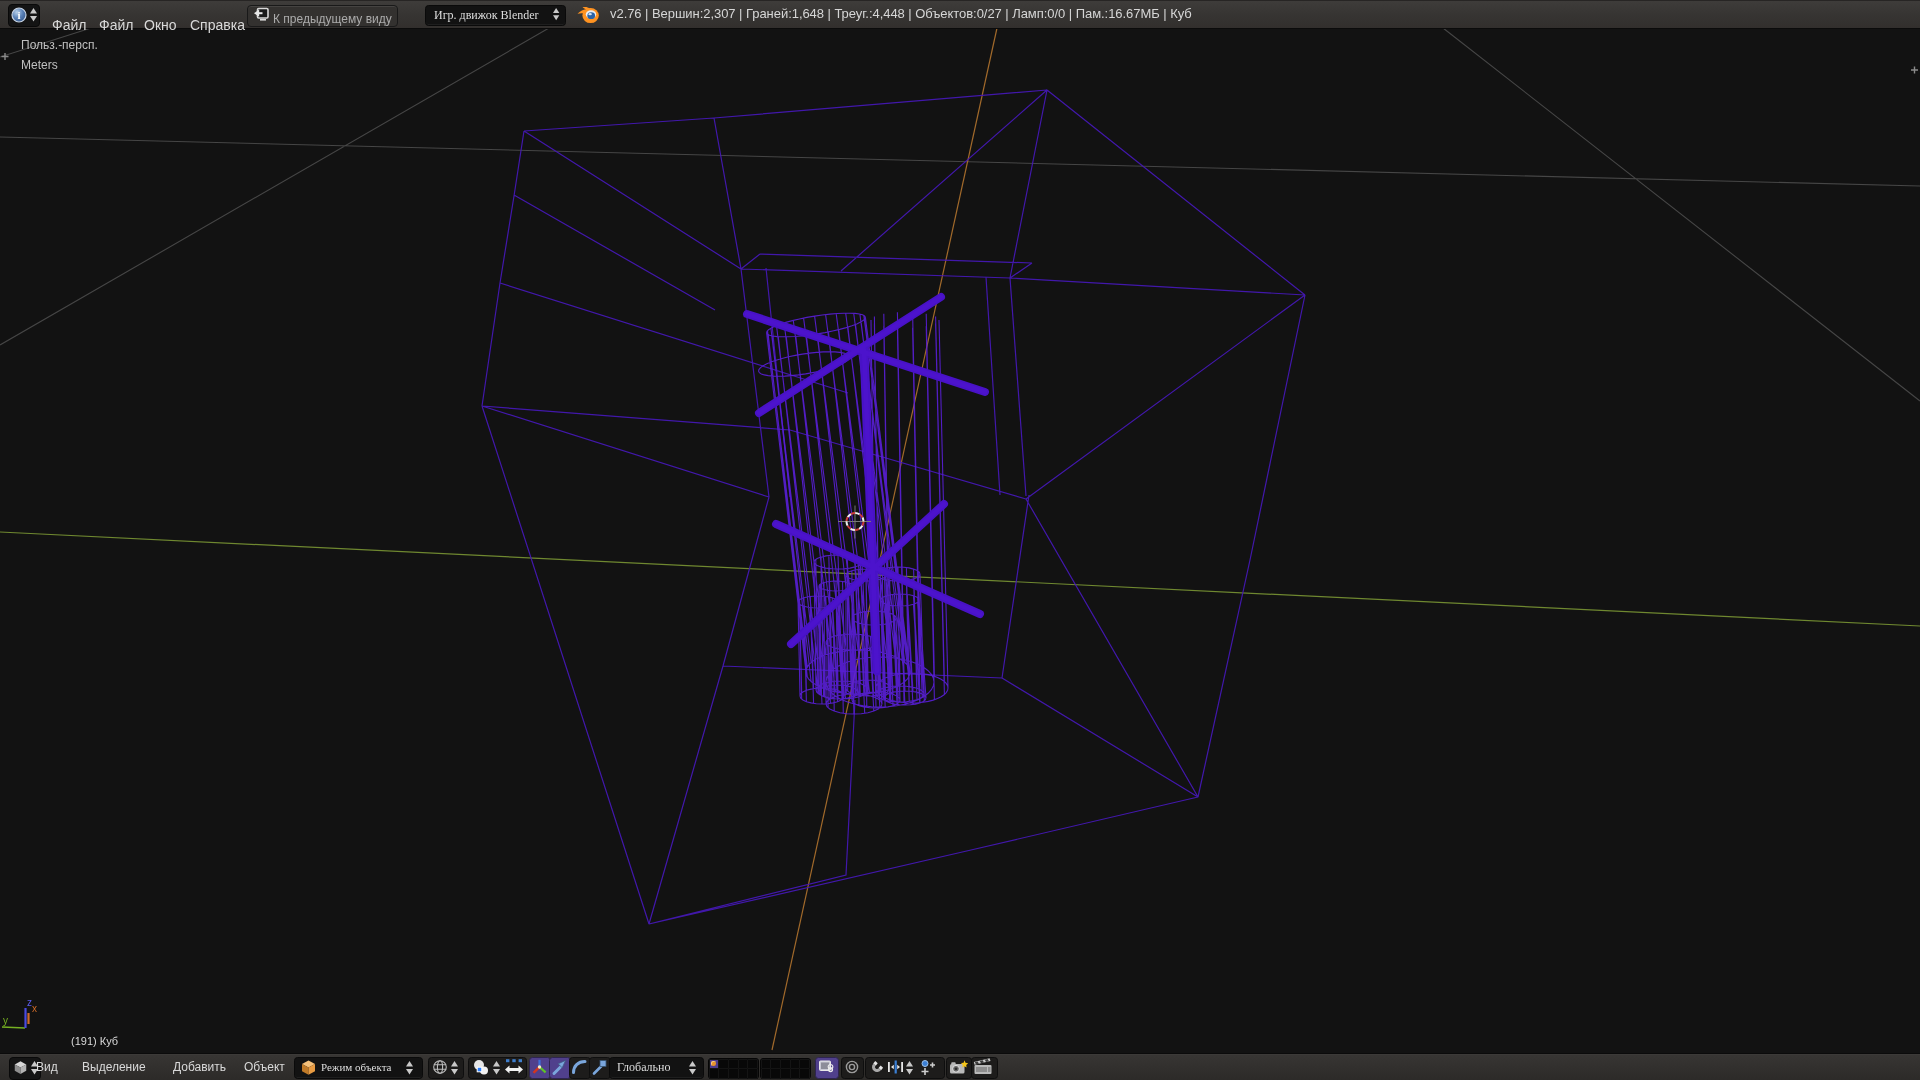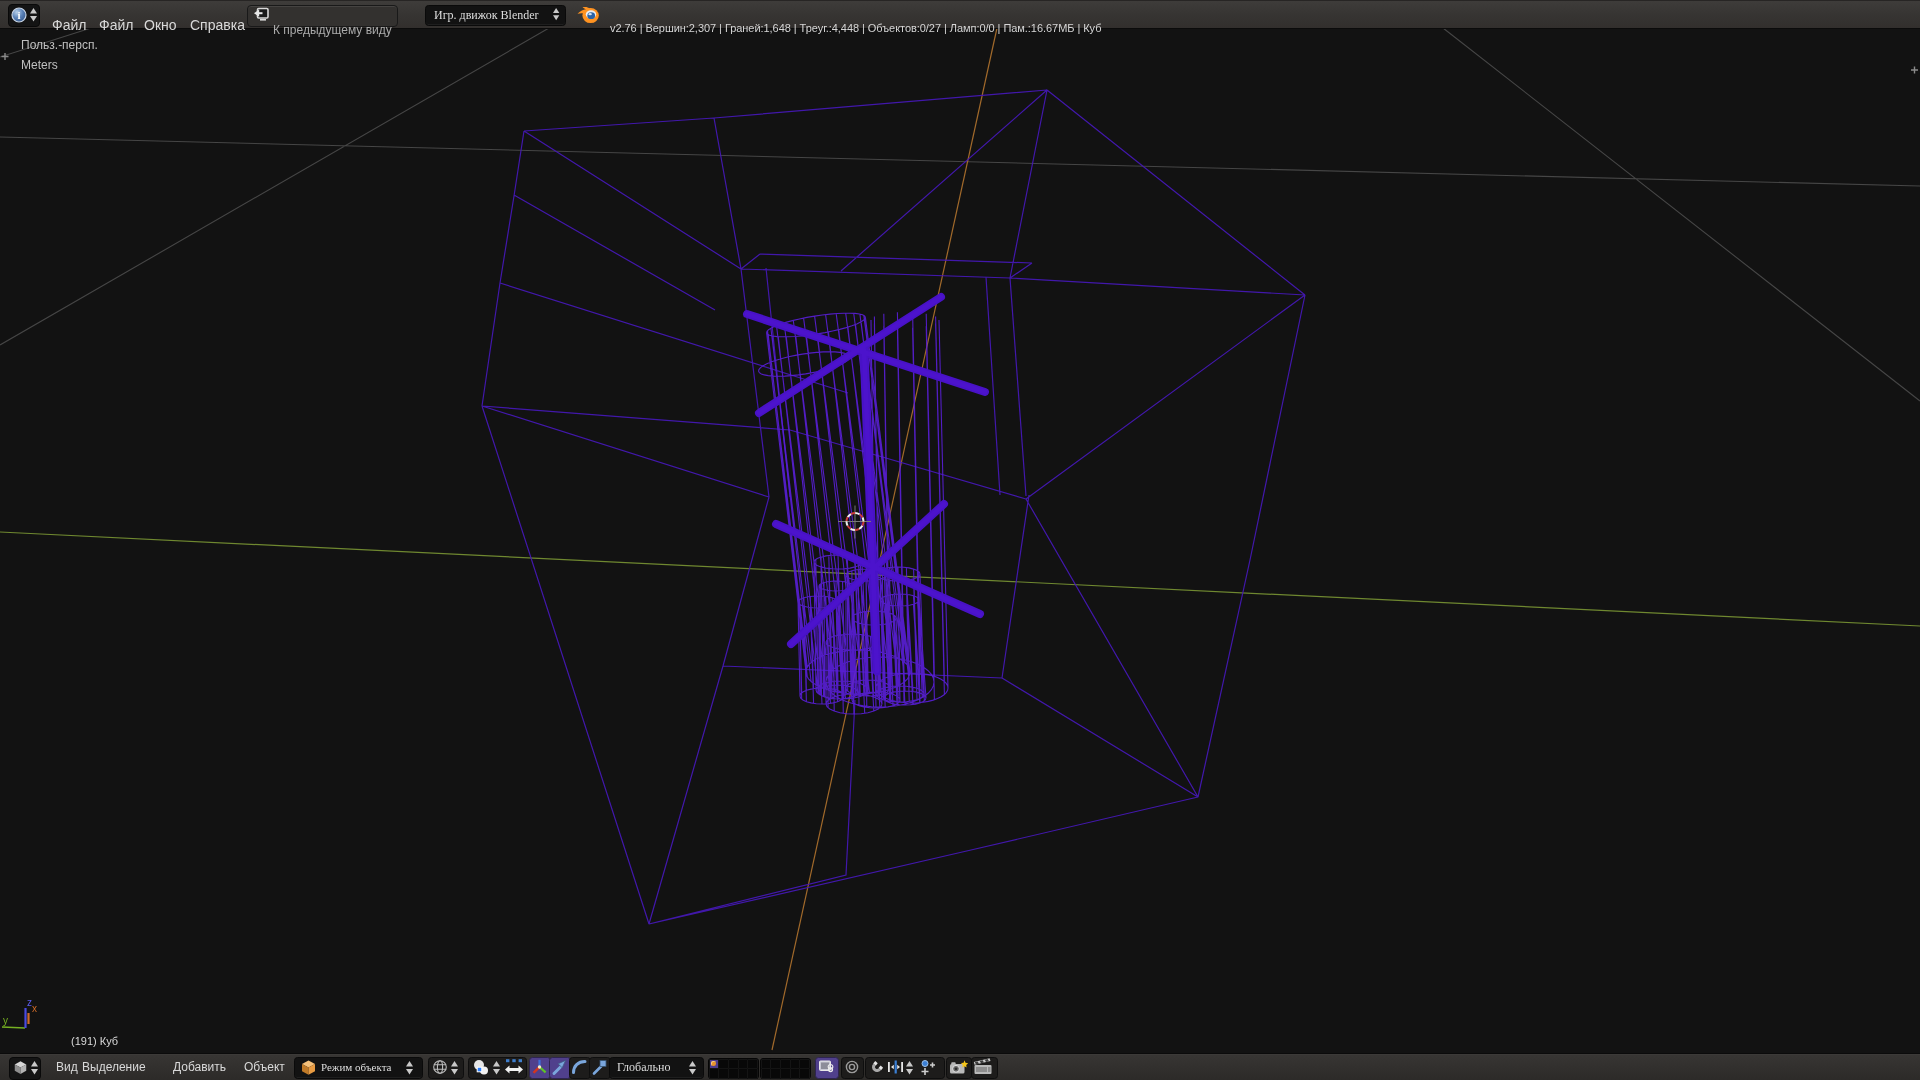--- a/index.html
+++ b/index.html
@@ -63,49 +63,49 @@
     <div class="mi" style="left:99px">Файл</div>
     <div class="mi" style="left:144px">Окно</div>
     <div class="mi" style="left:190px">Справка</div>
     <div class="btn" style="left:247px;top:3.5px;width:149px;height:20px;background:#33312f;border:1px solid #191919;box-shadow:inset 0 1px 0 #454341;border-radius:4px"></div>
     <svg style="position:absolute;left:253px;top:6px" width="16" height="15" viewBox="0 0 16 15">
 <rect x="4.5" y="1.5" width="10.5" height="9.5" rx="1.2" fill="#1a1a1a" stroke="#d8d8d8" stroke-width="1.6"></rect>
 <rect x="7" y="12" width="6" height="1.6" fill="#d8d8d8"></rect>
 <path d="M1,6.2 L6.2,2.6 L6.2,9.8 Z" fill="#e8e8e8"></path>
       <rect x="5.5" y="5.2" width="4" height="2" fill="#e8e8e8"></rect>
     </svg>
-    <div class="mi" style="left:273px;top:22px;font-size:12px;color:#ababab">К предыдущему виду</div>
+    <div class="mi" style="left:273px;top:11px;font-size:12px;color:#ababab">К предыдущему виду</div>
     <div class="btn dd" style="left:425px;top:4px;width:139px;height:19px"></div>
     <div class="ddtext" style="left:434px;top:6.5px">Игр. движок Blender</div>
     <svg class="arr" style="left:552px;top:7px;width:8.3px;height:14.15px" viewBox="0 0 8.3 14.15">
       <path d="M1,4.95 L4.15,0 L7.3,4.95 Z" fill="#c9c9c9"></path>
       <path d="M1,7.2 L4.15,12.15 L7.3,7.2 Z" fill="#c9c9c9"></path>
     </svg>
     <svg style="position:absolute;left:577px;top:3px" width="23" height="22" viewBox="0 0 23 22">
 <path d="M0.5,9.8 C3.5,6.8 8,4.6 12,5.6 L13.5,9.2 C8.5,8.2 3.5,9.8 0.5,9.8 Z" fill="#ff9321"></path>
 <path d="M5.5,3.4 C8,2.6 11,3.0 13,4.8 L11.5,7.6 C9.5,5.6 7.5,4.2 5.5,3.4 Z" fill="#ff9321"></path>
 <ellipse cx="13.6" cy="11.6" rx="8.2" ry="7.5" fill="#ff9321"></ellipse>
 <ellipse cx="14" cy="10.4" rx="5.2" ry="4.2" fill="#e8eef4"></ellipse>
 <ellipse cx="14.2" cy="11.7" rx="3.9" ry="3.4" fill="#2a63a8"></ellipse>
 <ellipse cx="13.1" cy="10.2" rx="1.8" ry="1.1" fill="#d5e2ee"></ellipse>
 </svg>
-    <div class="mi" style="left:610px;top:21px;font-size:11px;letter-spacing:-0.05px;color:#d6d6d6">v2.76 | Вершин:2,307 | Граней:1,648 | Треуг.:4,448 | Объектов:0/27 | Ламп:0/0 | Пам.:16.67МБ | Куб</div>
+    <div class="mi" style="left:610px;top:5px;font-size:13px;letter-spacing:-0.05px;color:#d6d6d6">v2.76 | Вершин:2,307 | Граней:1,648 | Треуг.:4,448 | Объектов:0/27 | Ламп:0/0 | Пам.:16.67МБ | Куб</div>
   </div>
 <div id="botbar" class="bar">
     <div class="btn" style="left:9px;top:3px;width:30px;height:21px;background:#141414;border:1px solid #090909;border-radius:4px"></div>
     <svg style="position:absolute;left:13px;top:6px" width="15" height="15" viewBox="0 0 17 17">
 <path d="M8.5,1.5 L15,5 L8.5,8.5 L2,5 Z" fill="#d6d6d6"></path>
 <path d="M2,5 L8.5,8.5 L8.5,15.8 L2,12.2 Z" fill="#8e8e8e"></path>
 <path d="M15,5 L8.5,8.5 L8.5,15.8 L15,12.2 Z" fill="#b2b2b2"></path>
     </svg>
     <svg class="arr" style="left:30px;top:6.5px;width:9.0px;height:15.5px" viewBox="0 0 9.0 15.5">
       <path d="M1,5.5 L4.5,0 L8.0,5.5 Z" fill="#c9c9c9"></path>
       <path d="M1,8.0 L4.5,13.5 L8.0,8.0 Z" fill="#c9c9c9"></path>
     </svg>
-    <div class="mib" style="left:56px">Вид</div>
+    <div class="mib" style="left:36px">Вид</div>
     <div class="mib" style="left:82px">Выделение</div>
     <div class="mib" style="left:173px">Добавить</div>
     <div class="mib" style="left:244px">Объект</div>
     <div class="btn dd" style="left:294px;top:3px;width:127px;height:20px"></div>
     <svg style="position:absolute;left:300px;top:5px" width="17" height="17" viewBox="0 0 17 17">
 <path d="M8.5,1.5 L15,5 L8.5,8.5 L2,5 Z" fill="#f5c07a"></path>
 <path d="M2,5 L8.5,8.5 L8.5,15.8 L2,12.2 Z" fill="#c07a28"></path>
 <path d="M15,5 L8.5,8.5 L8.5,15.8 L15,12.2 Z" fill="#e89b42"></path>
     </svg>
     <div class="ddtext" style="left:321px;top:6.5px;font-size:11px">Режим объекта</div>

